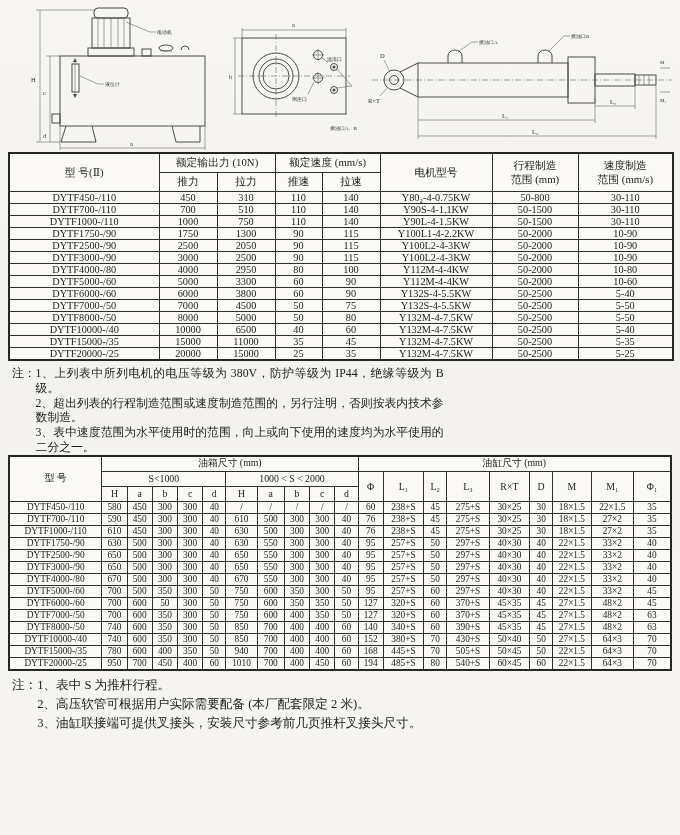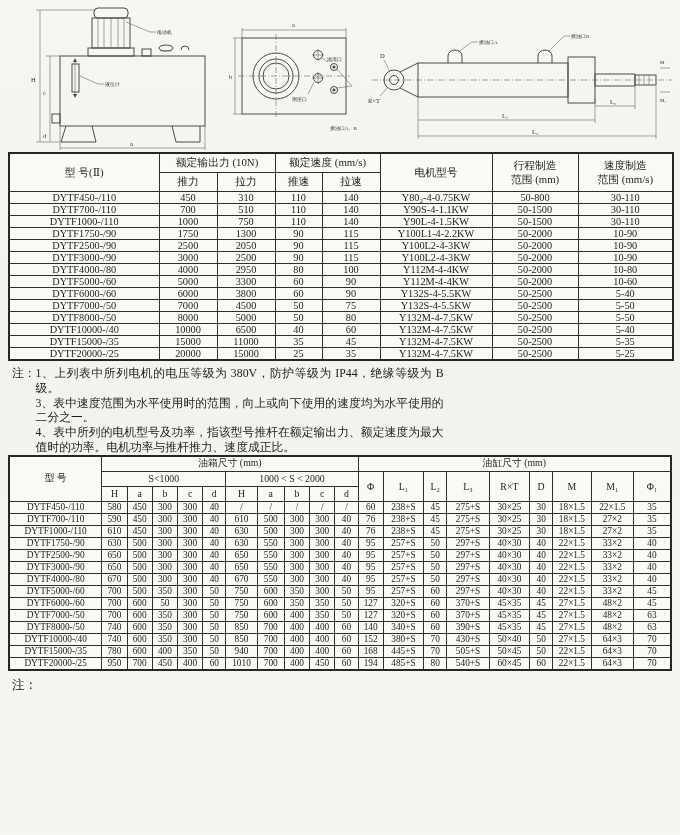--- a/index.html
+++ b/index.html
@@ -358,22 +358,22 @@
           <td>50-2500</td>
           <td>5-25</td>
         </tr>
       </tbody>
   </table>
 
   <div class="notes">
     <div class="notes-prefix">注：</div>
     <div class="notes-list" id="notes1-list">
         <div class="note-item">1、上列表中所列电机的电压等级为 380V，防护等级为 IP44，绝缘等级为 B 级。</div>
+        <div class="note-item">2、超出列表的行程制造范围或速度制造范围的，另行注明，否则按表内技术参数制造。</div>
         <div class="note-item">3、表中速度范围为水平使用时的范围，向上或向下使用的速度均为水平使用的二分之一。</div>
-        <div class="note-item">4、表中所列的电机型号及功率，指该型号推杆在额定输出力、额定速度为最大值时的功率。电机功率与推杆推力、速度成正比。</div>
       </div>
   </div>
 
 
   <table class="t2">
     <colgroup>
       <col style="width:92px">
       <col style="width:25px">
         <col style="width:25px">
         <col style="width:25px">
@@ -733,15 +733,20 @@
           <td>60</td>
           <td>22×1.5</td>
           <td>64×3</td>
           <td>70</td>
         </tr>
       </tbody>
   </table>
 
   <div class="notes notes2">
     <div class="notes-prefix">注：</div>
+    <div class="notes-list" id="notes2-list">
+        <div class="note-item">1、表中 S 为推杆行程。</div>
+        <div class="note-item">2、高压软管可根据用户实际需要配备 (本厂配套限定 2 米)。</div>
+        <div class="note-item">3、油缸联接端可提供叉接头，安装尺寸参考前几页推杆叉接头尺寸。</div>
+      </div>
   </div>
 
 </div>
 
 </body></html>

